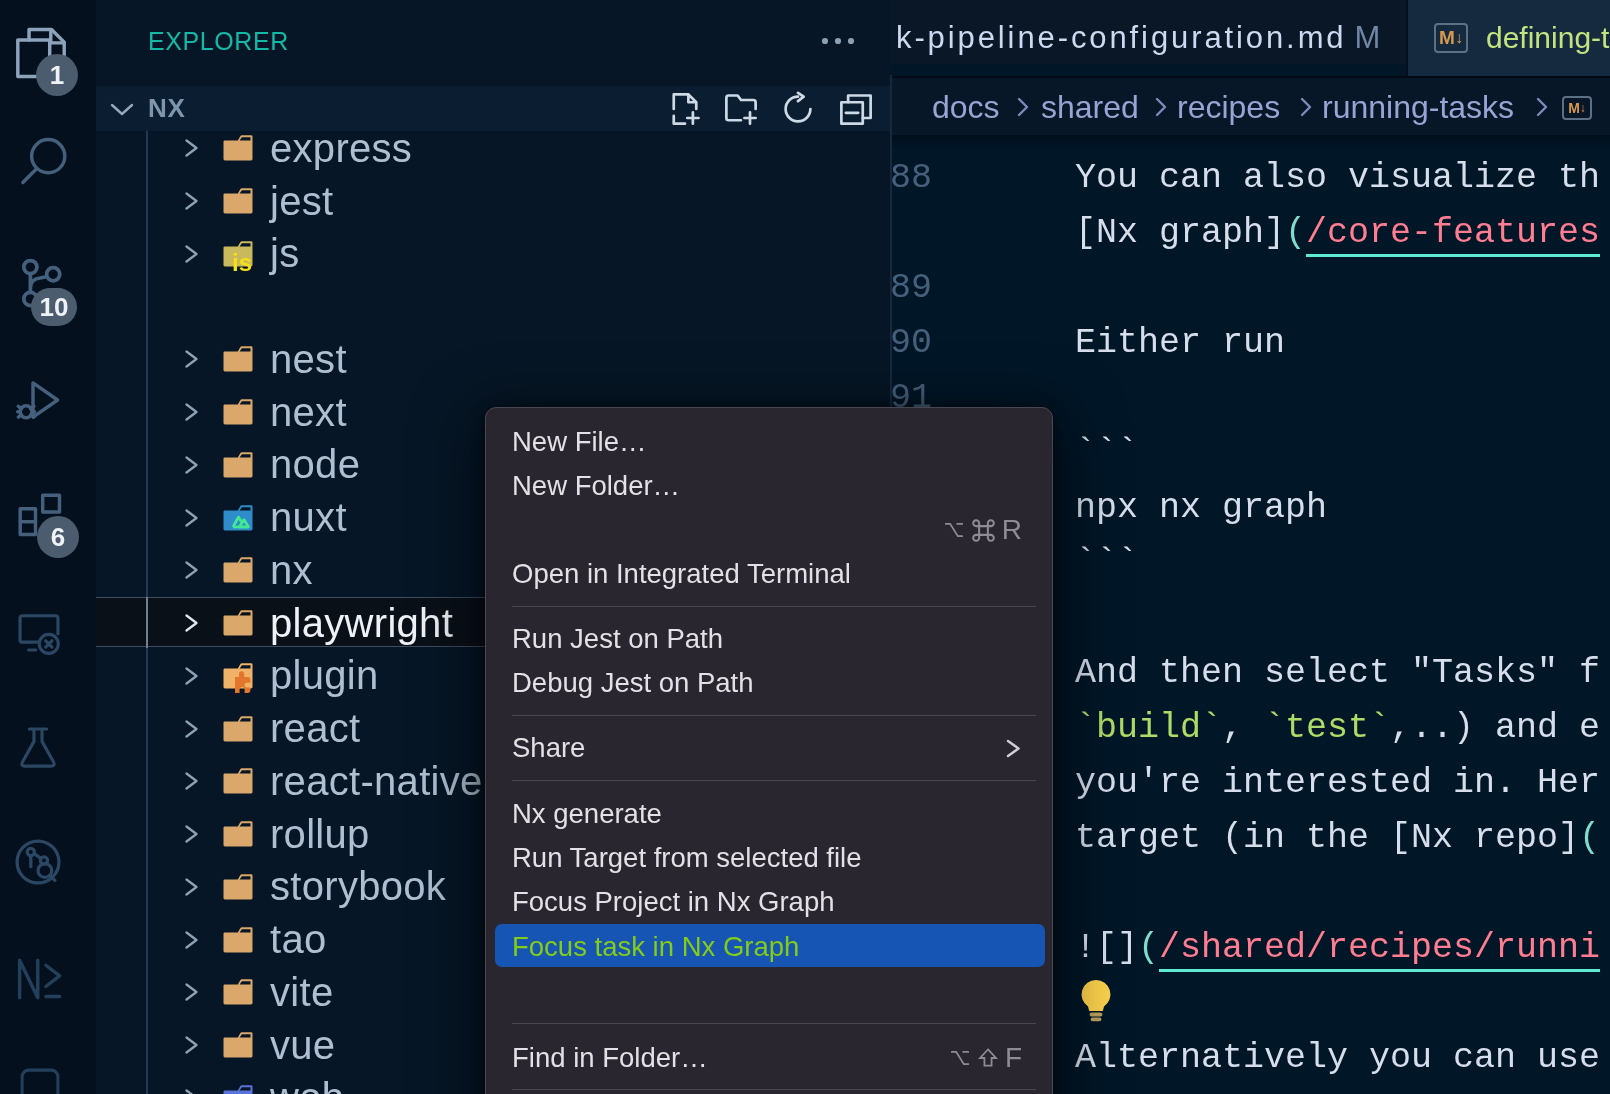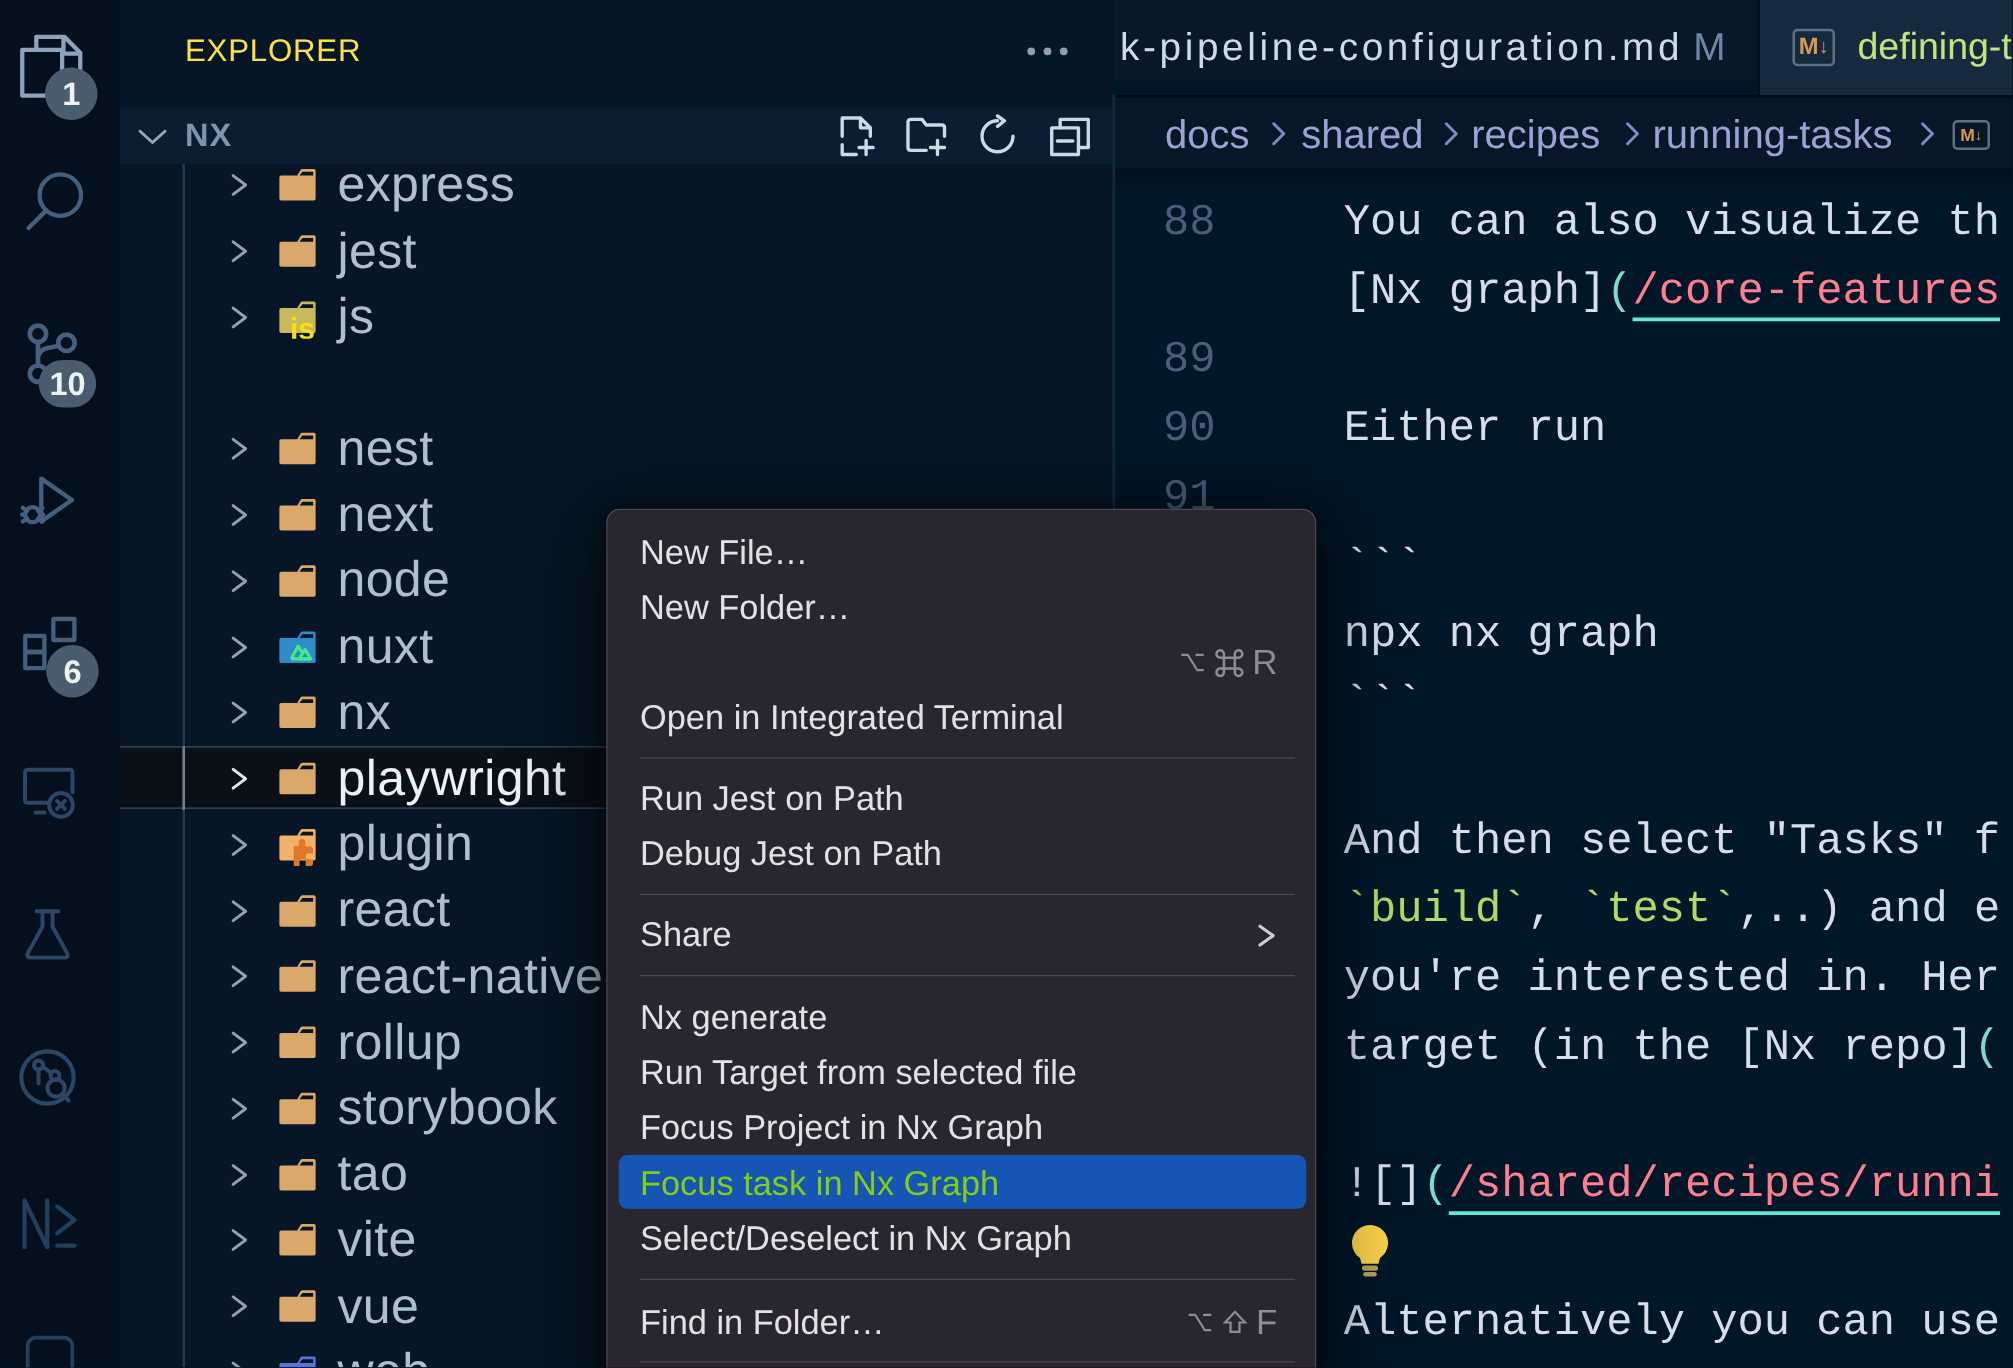--- a/index.html
+++ b/index.html
@@ -1,40 +1,40 @@
 <!DOCTYPE html>
 <html><head><meta charset="utf-8"><style>
 *{margin:0;padding:0;box-sizing:border-box}
 html,body{width:1610px;height:1094px;overflow:hidden;background:#011627}
 body{font-family:"Liberation Sans",sans-serif;position:relative}
 .abs{position:absolute}
 #actbar{left:0;top:0;width:96px;height:1094px;background:#04101d}
 .badge{position:absolute;background:#4a5c6d;color:#eef2f6;border-radius:23px;display:flex;align-items:center;justify-content:center;font-size:26px;font-weight:bold}
 #sidebar{left:96px;top:0;width:794px;height:1094px;background:#061626;overflow:hidden}
-#exp-title{position:absolute;left:52px;top:27px;font-size:25px;color:#fde047;letter-spacing:0.6px}
+#exp-title{position:absolute;left:52px;top:27px;font-size:25px;color:#14b8a6;letter-spacing:0.6px}
 #exp-dots{position:absolute;left:718px;top:17px;font-size:36px;color:#8ba0b5;letter-spacing:1px}
 #nx-head{position:absolute;left:0;top:86px;width:794px;height:45px;background:#0b1e31}
 #nx-label{position:absolute;left:52px;top:93px;font-size:26px;font-weight:bold;color:#7e95ac;letter-spacing:0.8px}
 .tree-row{position:absolute;left:0;width:794px;height:53px;display:flex;align-items:center}
 .tree-row .chev{margin-left:87px;width:17px;height:30px;flex:none}
 .tree-row .ficon{margin-left:21px;width:34px;height:34px;flex:none;position:relative}
 .tree-row .lbl{margin-left:15px;font-size:40px;letter-spacing:0.3px;color:#aebfd2;white-space:nowrap}
 #selrow{position:absolute;left:0;width:794px;height:50px;background:#0a1018;border-top:1px solid #3f4d60;border-bottom:1px solid #3f4d60}
 #indent-guide{position:absolute;left:50px;top:131px;width:2px;height:963px;background:#24384f;z-index:3}
 #indent-guide-sel{position:absolute;left:50px;top:597px;width:2px;height:51px;background:#71808f;z-index:4}
 #editor{left:890px;top:0;width:720px;height:1094px;background:#011627;overflow:hidden}
 #tab1{position:absolute;left:0;top:0;width:516px;height:64px;background:#0a1726;overflow:hidden}
 #tab2{position:absolute;left:518px;top:0;width:202px;height:76px;background:#152a3e;overflow:hidden}
 #tabgap{position:absolute;left:516px;top:0;width:2px;height:76px;background:#04101d}
 #crumbs{position:absolute;left:0;top:78px;width:720px;height:57px;background:#081727}
 #crumbtop{position:absolute;left:0;top:76px;width:720px;height:2px;background:#020b15}
 .crumb{position:absolute;top:11px;font-size:32px;color:#99a3d4;white-space:nowrap}
 #code{position:absolute;left:0;top:135px;width:720px;height:959px;font-family:"Liberation Mono",monospace;font-size:35px}
 .cl{position:absolute;left:185px;height:55px;line-height:55px;white-space:pre;color:#d6deeb}
-.ln{position:absolute;left:0;width:123px;height:55px;line-height:55px;text-align:center;color:#46607c}
+.ln{position:absolute;left:0;width:123px;height:55px;line-height:55px;text-align:left;color:#46607c}
 .teal{color:#7fdbca}.pink{color:#ff7d90}.green{color:#addb67}
 .lnk{border-bottom:3px solid #5eead4;padding-bottom:1px}
 #ebord{left:890px;top:75px;width:2px;height:1019px;background:#16293d}
 #menu{left:485px;top:407px;width:568px;height:770px;background:#2a262f;border:1px solid #4b4751;border-radius:11px;box-shadow:0 14px 60px 10px rgba(0,0,0,.55),0 2px 14px rgba(0,0,0,.45)}
 .mi{position:absolute;left:26px;width:520px;height:44px;line-height:44px;font-size:27.5px;color:#e3e1e5;white-space:nowrap}
 .msep{position:absolute;left:26px;width:524px;height:1px;background:#4b4751}
 .msc{position:absolute;right:30px;height:44px;display:flex;align-items:center;gap:6px;color:#8e8b95;font-size:28px}
 #msel{position:absolute;left:9px;top:516px;width:550px;height:43px;background:#1655b4;border-radius:7px}
 #mselline{color:#84cc16}
 .mdicon{position:absolute;border:2px solid #5d7186;border-radius:4px;display:flex;align-items:center;justify-content:center;color:#d8984f;font-weight:bold}
@@ -465,21 +465,20 @@
     <div class="msc" style="top:317.5px;color:#cfcdd4">
       <svg width="17" height="30" viewBox="0 0 17 30">
         <polyline points="3,8 13.5,15.5 3,23" fill="none" stroke="#cfcdd4" stroke-width="2.5" stroke-linecap="round" stroke-linejoin="round"></polyline>
       </svg>
     </div>
     <div class="msep" style="top:372px"></div>
     <div class="mi" style="top:383.5px">Nx generate</div>
     <div class="mi" style="top:428px">Run Target from selected file</div>
     <div class="mi" style="top:472px">Focus Project in Nx Graph</div>
     <div class="mi" id="mselline" style="top:516.5px">Focus task in Nx Graph</div>
-    <div class="mi" style="top:560.5px">Select/Deselect in Nx Graph</div>
     <div class="msep" style="top:614.5px"></div>
     <div class="mi" style="top:627.5px">Find in Folder…</div>
     <div class="msc" style="top:627.5px">
       <svg width="22" height="22" viewBox="0 0 16 16">
         <g stroke="#8e8b95" stroke-width="1.3" fill="none">
           <path d="M1.5 3.5 H5.2 L10.8 12.5 H14.5 M9.8 3.5 H14.5"></path>
         </g>
       </svg>
       <svg width="22" height="22" viewBox="0 0 16 16">
         <g stroke="#8e8b95" stroke-width="1.3" fill="none">

